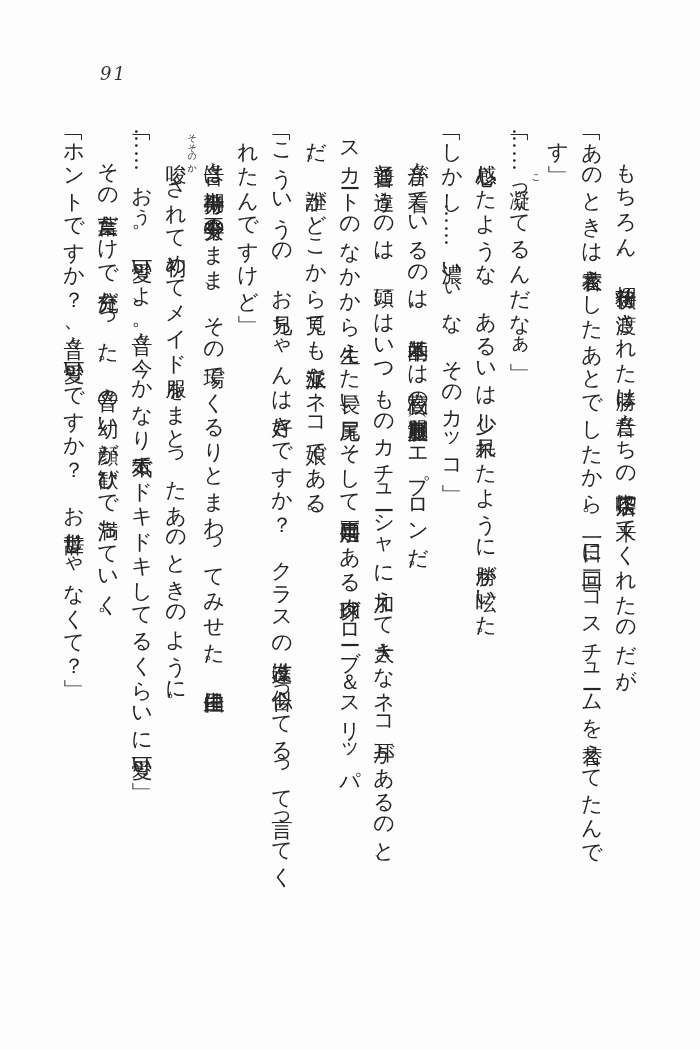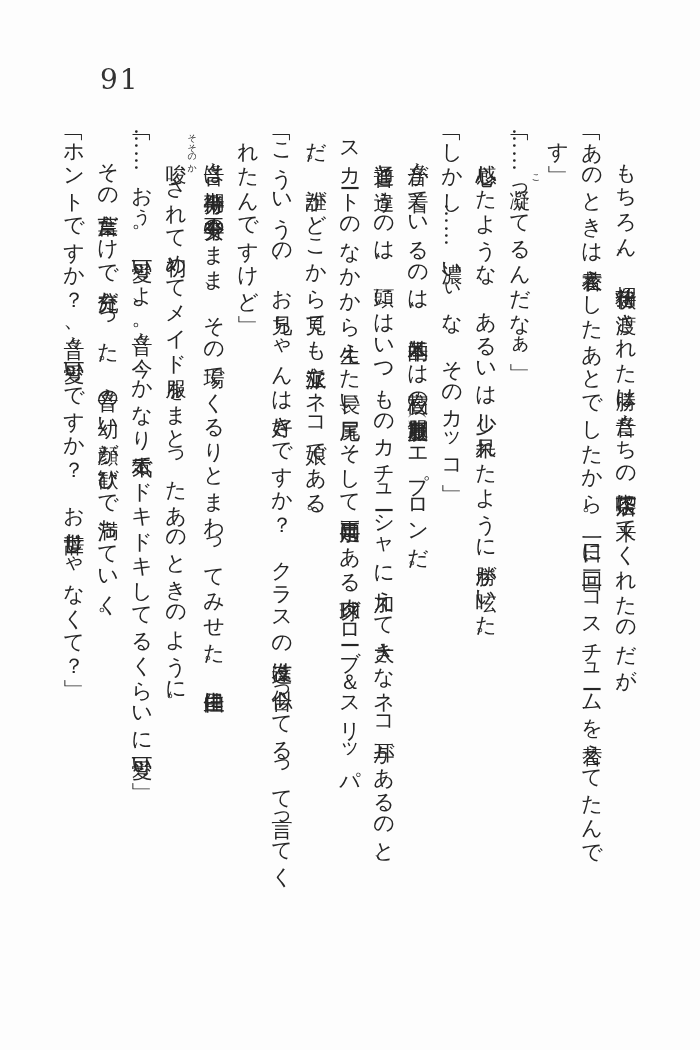--- a/index.html
+++ b/index.html
@@ -17,21 +17,22 @@
   .page {
     position: absolute;
     inset: 0;
     background: #fdfdfd;
   }
   .page-number {
     position: absolute;
     top: 63px;
     left: 100px;
     font-family: "DejaVu Serif", "Liberation Serif", serif;
-    font-size: 28px;
+    font-style: italic;
+    font-size: 18px;
     letter-spacing: 2px;
     color: #333;
   }
   .text-area {
     position: absolute;
     top: 127px;
     right: 57px;
     height: 852px;
     writing-mode: vertical-rl;
     text-orientation: mixed;

